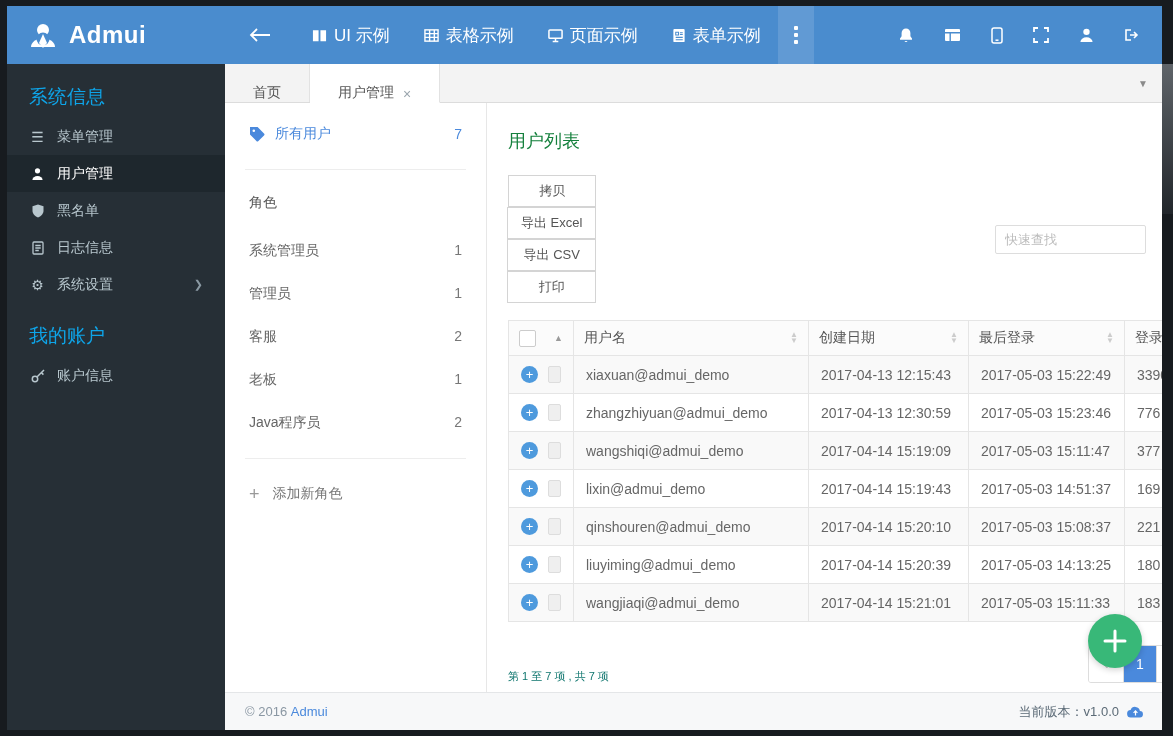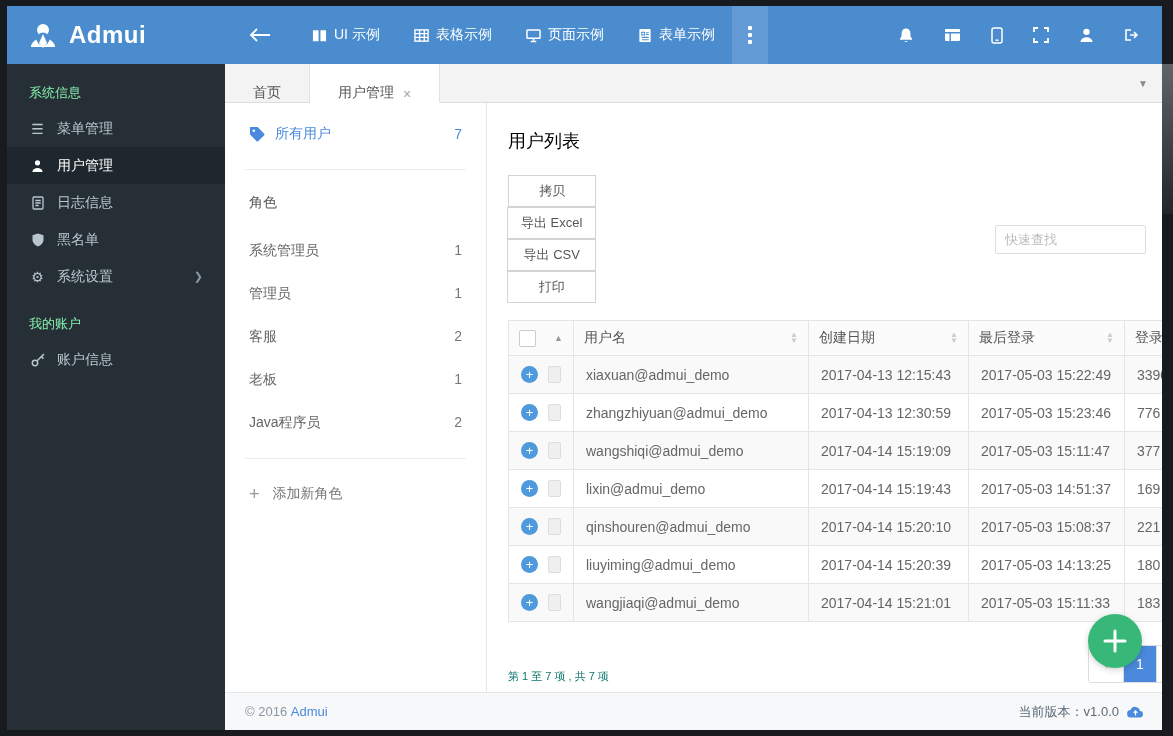--- a/index.html
+++ b/index.html
@@ -10,33 +10,33 @@
   .app { position:absolute; left:7px; top:6px; width:1155px; height:724px;
     display:flex; flex-direction:column; background:#fff; overflow:hidden; }
 
   
   .navbar { height:58px; background:#4a8cce; display:flex; align-items:stretch; flex-shrink:0; color:#fff; }
   .brand { width:218px; display:flex; align-items:center; padding-left:20px; }
   .brand svg { margin-right:10px; }
   .brand-name { font-size:24px; font-weight:bold; letter-spacing:.5px; }
   .nav-left { display:flex; align-items:stretch; }
   .nav-back { display:flex; align-items:center; padding:0 24px; cursor:pointer; }
-  .nav-item { display:flex; align-items:center; gap:7px; padding:0 17px; font-size:14px; cursor:pointer; }
+  .nav-item { display:flex; align-items:center; gap:7px; padding:0 17px; font-size:17px; cursor:pointer; }
   .nav-item.more { background:rgba(255,255,255,.13); padding:0 16px; }
   .nav-right { margin-left:auto; display:flex; align-items:stretch; padding-right:6px; }
   .nav-icon-btn { display:flex; align-items:center; padding:0 15px; cursor:pointer; }
   .dots { display:flex; flex-direction:column; gap:3px; }
   .dots i { width:4px; height:4px; background:#fff; border-radius:1px; }
 
   
   .body-row { flex:1; display:flex; min-height:0; }
 
   
   .sidebar { width:218px; background:#262f36; flex-shrink:0; display:flex; flex-direction:column; }
-  .side-label { color:#86efac; font-size:13px; padding:20px 22px 8px; }
+  .side-label { color:#0ea5e9; font-size:19px; padding:20px 22px 8px; }
   .side-item { display:flex; align-items:center; gap:11px; height:37px; padding:0 22px;
     color:#b8c7ce; font-size:14px; cursor:pointer; }
   .side-item .ic { width:17px; text-align:center; font-size:14px; display:inline-flex; justify-content:center; }
   .side-item.active { background:#1e272d; color:#fff; }
   .side-item .chev { margin-left:auto; font-size:11px; color:#8a99a3; }
 
   
   .content-col { flex:1; display:flex; flex-direction:column; min-width:0; position:relative; }
 
   
@@ -57,21 +57,21 @@
   .all-users .cnt { margin-left:auto; }
   .rp-divider { border:none; border-top:1px solid #ededed; margin:26px -4px 0; }
   .roles-header { color:#555; margin:24px 0 30px; }
   .role-item { display:flex; color:#666; margin-bottom:25px; cursor:pointer; }
   .role-item .cnt { margin-left:auto; color:#777; }
   .add-role { display:flex; align-items:center; gap:13px; color:#777; margin-top:26px; cursor:pointer; }
   .add-role .plus { color:#999; font-size:18px; line-height:1; }
 
   
   .main { flex:1; padding:18px 16px 0 21px; min-width:0; }
-  .main-title { font-size:18px; font-weight:normal; color:#000000; margin:8px 0 22px; }
+  .main-title { font-size:18px; font-weight:normal; color:#15803d; margin:8px 0 22px; }
   .toolbar { display:flex; align-items:center; margin-bottom:17px; }
   .btn-group { display:flex;flex-direction:column; }
   .btn { background:#fff; border:1px solid #d4d4d4; color:#555; font-size:13px; padding:6px 13px;
     cursor:pointer; margin-left:-1px; }
   .btn:first-child { margin-left:0; }
   .search-input { margin-left:auto; width:151px; height:29px; border:1px solid #ddd; border-radius:2px;
     padding:0 9px; font-size:13px; color:#555; outline:none; }
   .search-input::placeholder { color:#bcbcbc; }
 
   
@@ -224,35 +224,35 @@
           <svg width="13" height="14" viewBox="0 0 14 14" fill="currentColor">
               <circle cx="7" cy="3.6" r="2.8"></circle>
               <path d="M1.5 13.5a5.5 4.4 0 0 1 11 0z"></path>
             </svg>
         </span>
         <span>用户管理</span>
       </div>
 
       <div class="side-item">
         <span class="ic">
+          <svg width="12" height="14" viewBox="0 0 12 14" fill="currentColor">
+              <path d="M6 .5l5.5 1.8v4.5c0 3.5-2.8 5.5-5.5 6.7C3.3 12.3.5 10.3.5 6.8V2.3z"></path>
+            </svg>
+        </span>
+        <span>黑名单</span>
+      </div>
+
+      <div class="side-item">
+        <span class="ic">
           <svg width="12" height="14" viewBox="0 0 12 14" fill="none" stroke="currentColor" stroke-width="1.3">
               <rect x="1" y="1" width="10" height="12" rx="1"></rect>
               <path d="M3.3 4.5h5.4M3.3 7h5.4M3.3 9.5h3.5"></path>
             </svg>
         </span>
         <span>日志信息</span>
-      </div>
-
-      <div class="side-item">
-        <span class="ic">
-          <svg width="12" height="14" viewBox="0 0 12 14" fill="currentColor">
-              <path d="M6 .5l5.5 1.8v4.5c0 3.5-2.8 5.5-5.5 6.7C3.3 12.3.5 10.3.5 6.8V2.3z"></path>
-            </svg>
-        </span>
-        <span>黑名单</span>
       </div>
 
       <div class="side-item">
         <span class="ic">⚙</span>
         <span>系统设置</span>
         <span class="chev">❯</span>
       </div>
 
       <div class="side-label">我的账户</div>
 

